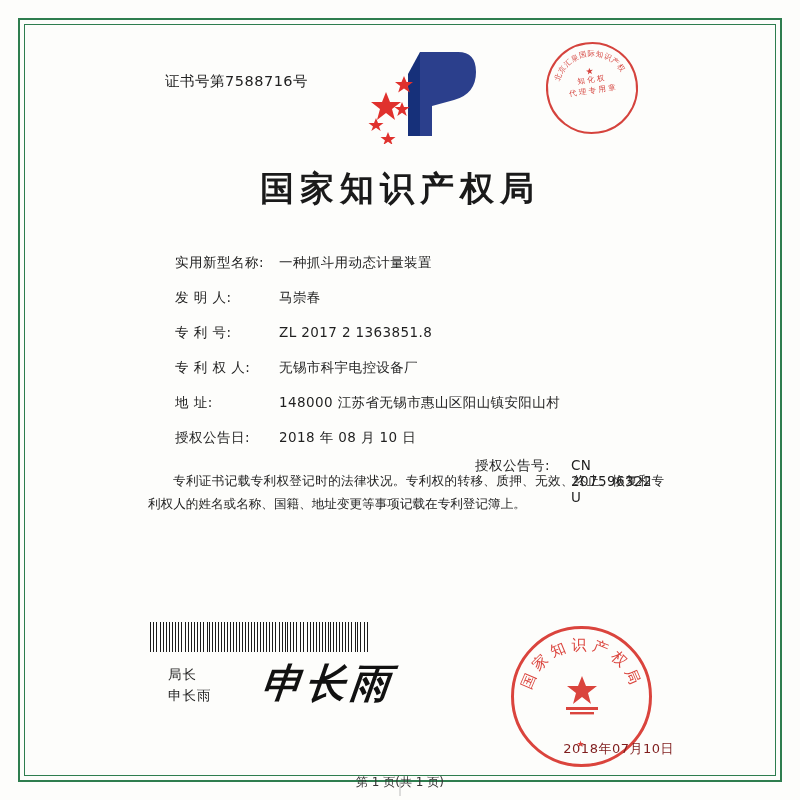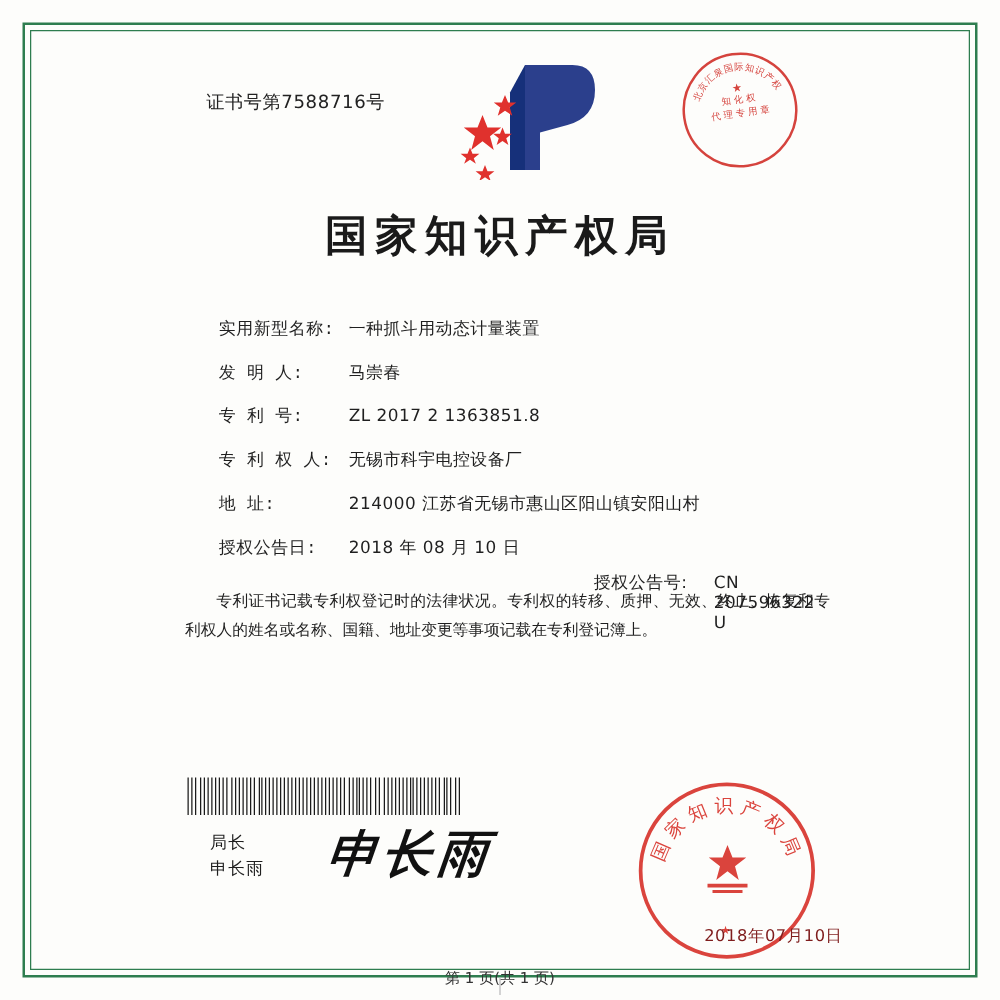--- a/index.html
+++ b/index.html
@@ -124,21 +124,21 @@
     align-items: baseline;
     margin-bottom: 17px;
     font-size: 13.5px;
     color: #1f1f1f;
     position: relative;
   }
   .field-label {
     white-space: nowrap;
     letter-spacing: 0.5px;
   }
-  .field-label.w1 { min-width: 104px; font-family: Liberation Mono, monospace; }
+  .field-label.w1 { min-width: 104px; }
   .field-value {
     letter-spacing: 0.4px;
   }
   .field-row.split {
     justify-content: flex-start;
   }
   .field-row .right-group {
     position: absolute;
     left: 300px;
     display: flex;
@@ -316,21 +316,21 @@
       <div class="field-row">
         <span class="field-label w1">专 利 号:</span>
         <span class="field-value">ZL 2017 2 1363851.8</span>
       </div>
       <div class="field-row">
         <span class="field-label w1">专 利 权 人:</span>
         <span class="field-value">无锡市科宇电控设备厂</span>
       </div>
       <div class="field-row">
         <span class="field-label w1">地 址:</span>
-        <span class="field-value">214000 江苏省无锡市惠山区阳山镇安阳山村</span>
+        <span class="field-value">148000 江苏省无锡市惠山区阳山镇安阳山村</span>
       </div>
       <div class="field-row split">
         <span class="field-label w1">授权公告日:</span>
         <span class="field-value">2018 年 08 月 10 日</span>
         <span class="right-group">
           <span class="field-label">授权公告号:</span>
           <span class="field-value">CN 207596322 U</span>
         </span>
       </div>
     </div>

